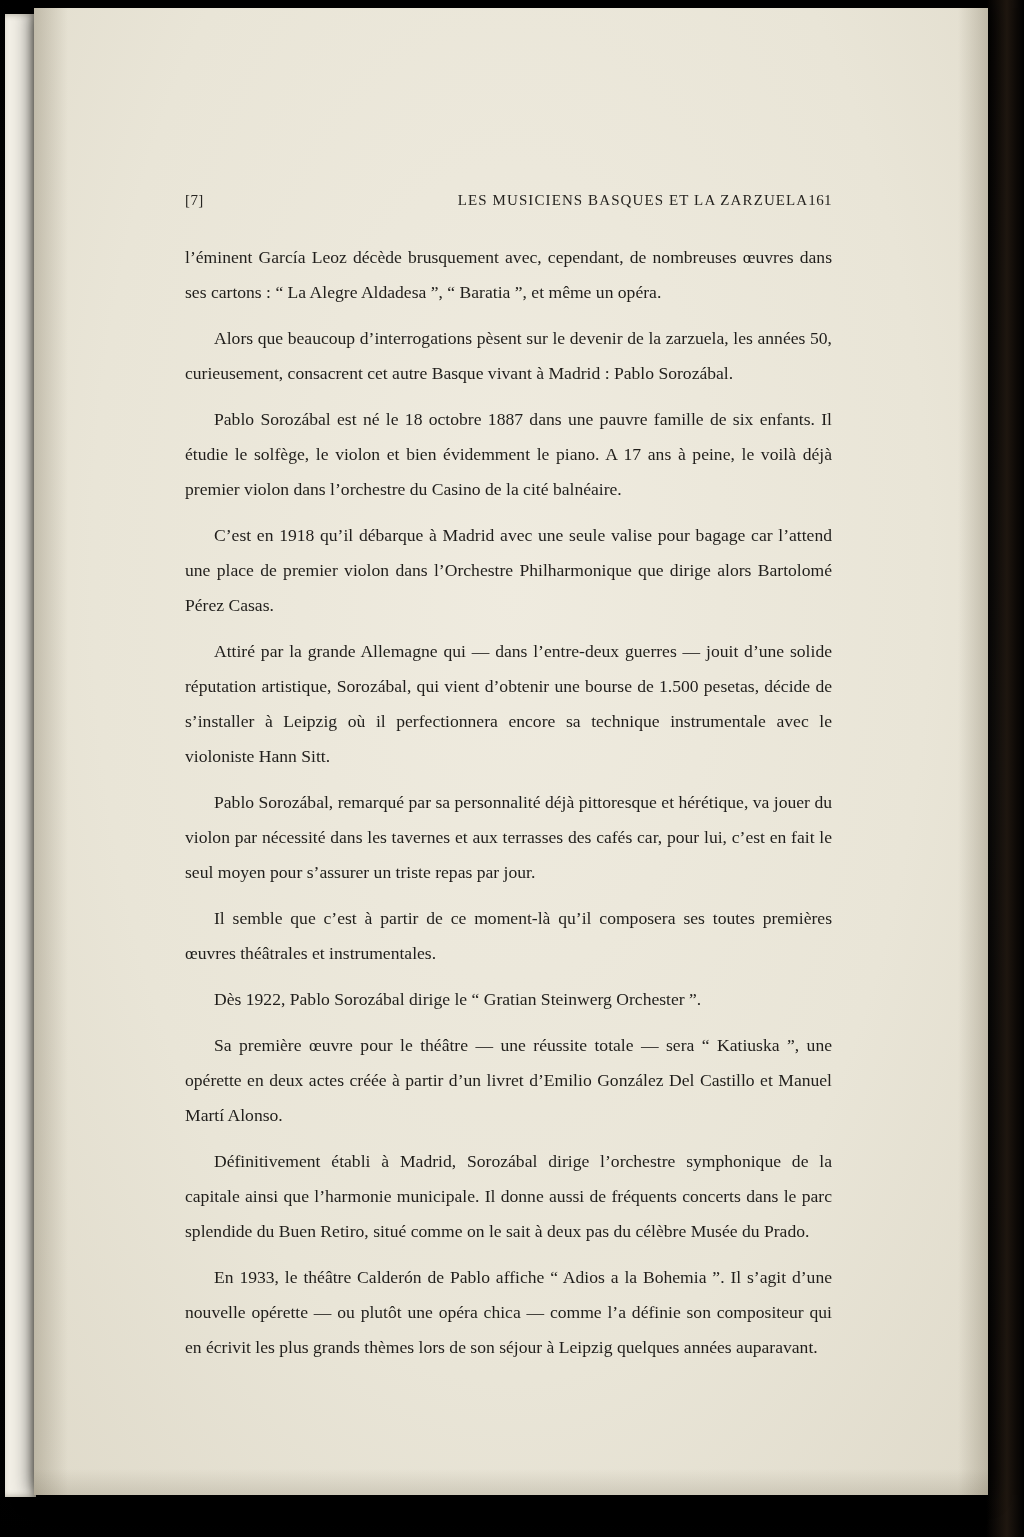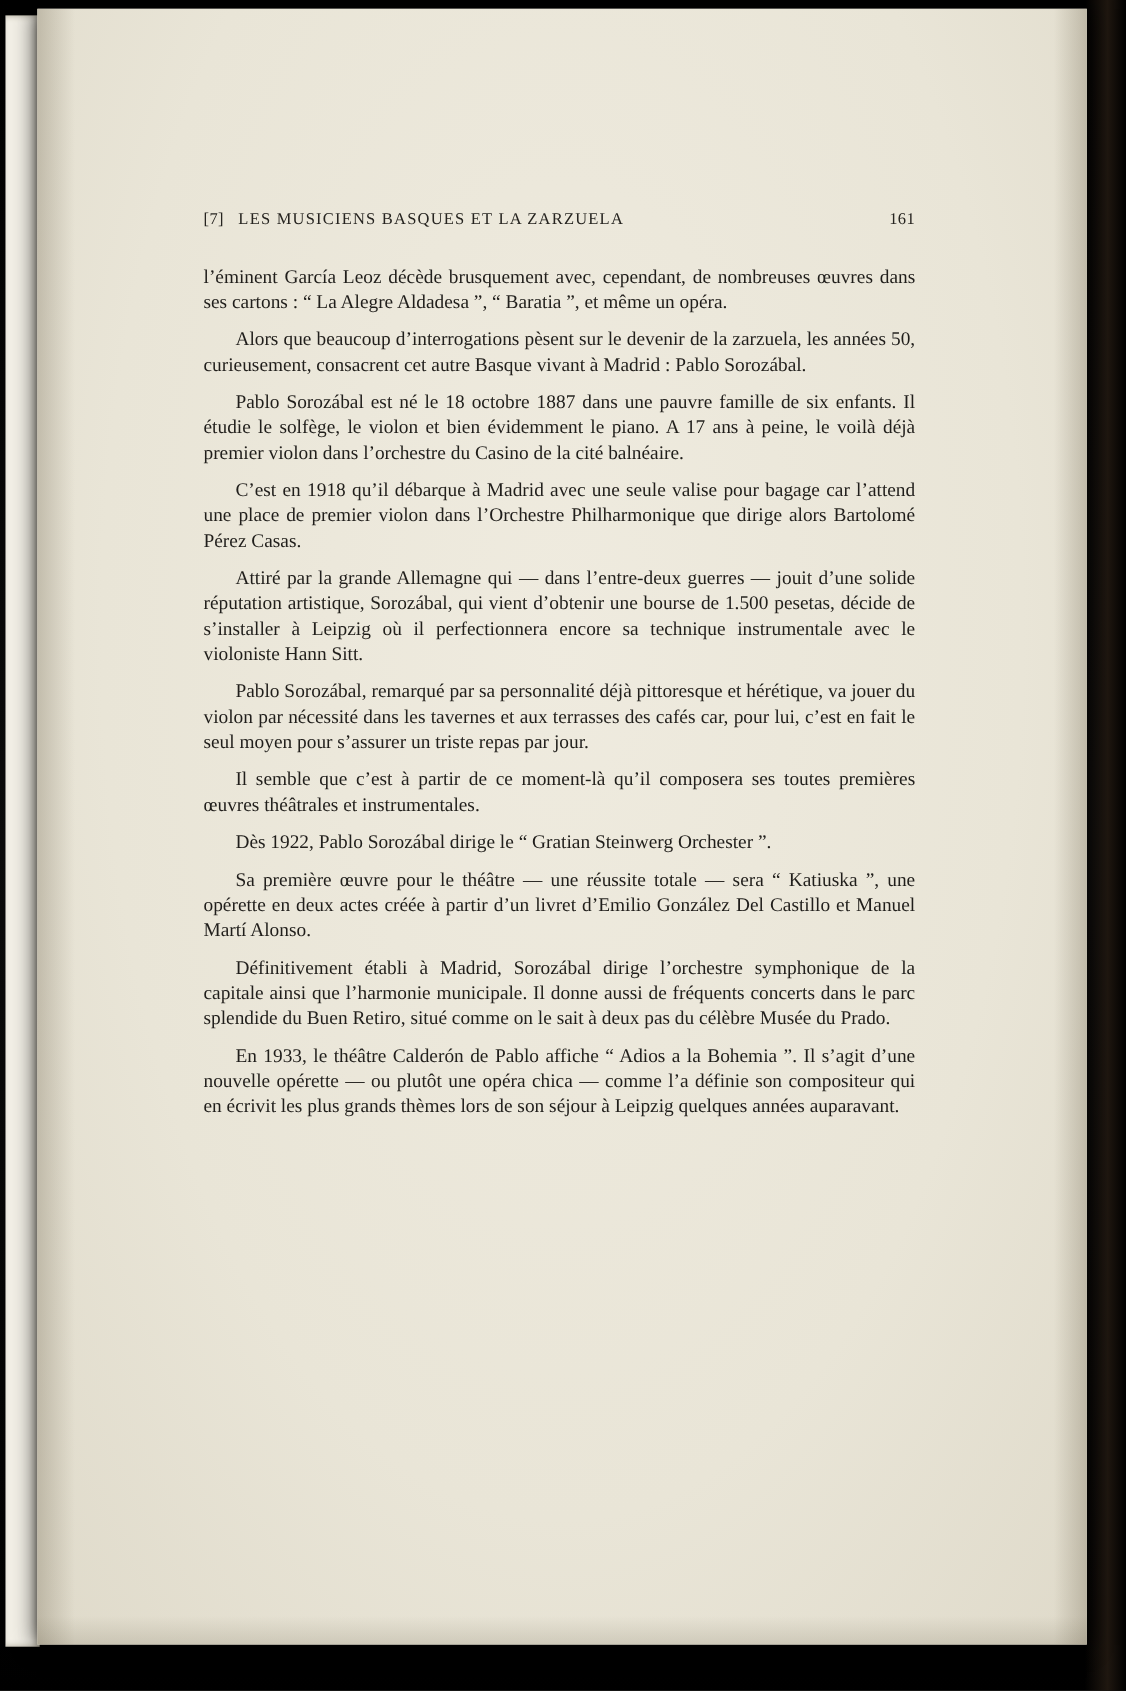--- a/index.html
+++ b/index.html
@@ -62,29 +62,29 @@
     display: flex;
     align-items: baseline;
     font-size: 15px;
     letter-spacing: 0.4px;
     color: #262420;
     white-space: nowrap;
   }
   .page-header .marker { flex: 0 0 auto; }
   .page-header .running-title {
     flex: 1 1 auto;
-    text-align: left;
+    text-align: right;
     letter-spacing: 1.1px;
     padding-left: 13px;
   }
   .page-header .folio { flex: 0 0 auto; }
   .page-body {
     margin-top: 31px;
     font-size: 17.6px;
-    line-height: 23px;
+    line-height: 35px;
     text-align: justify;
     color: #201e1b;
   }
   .page-body p {
     margin: 11px 0 0 0;
   }
   .page-body p.first {
     margin-top: 0;
   }
   .page-body p.indent {

